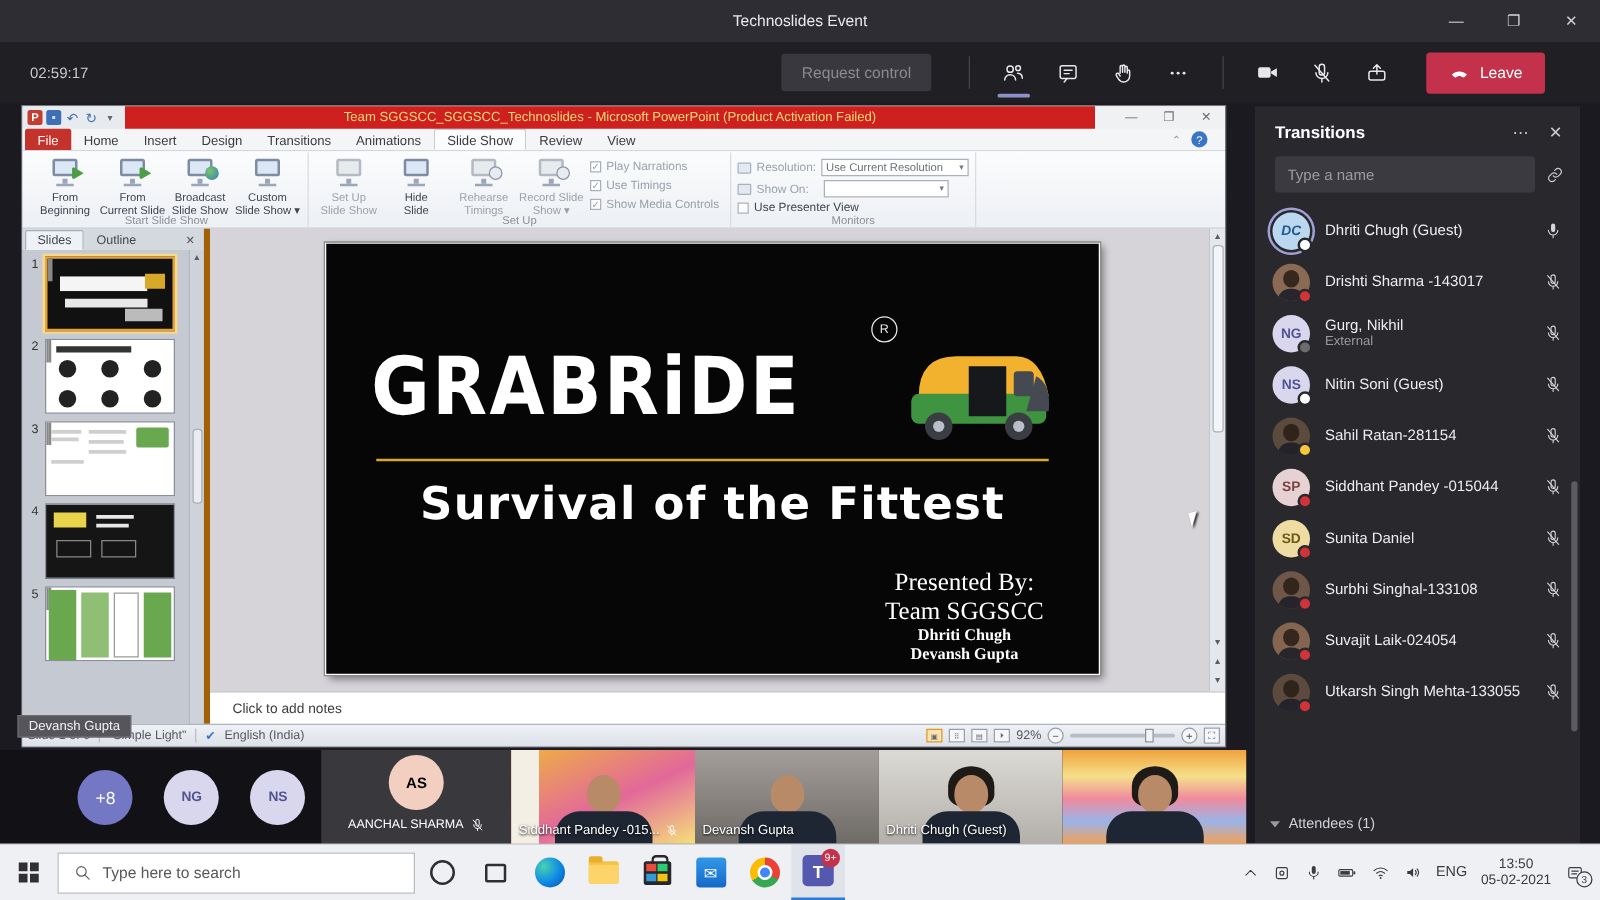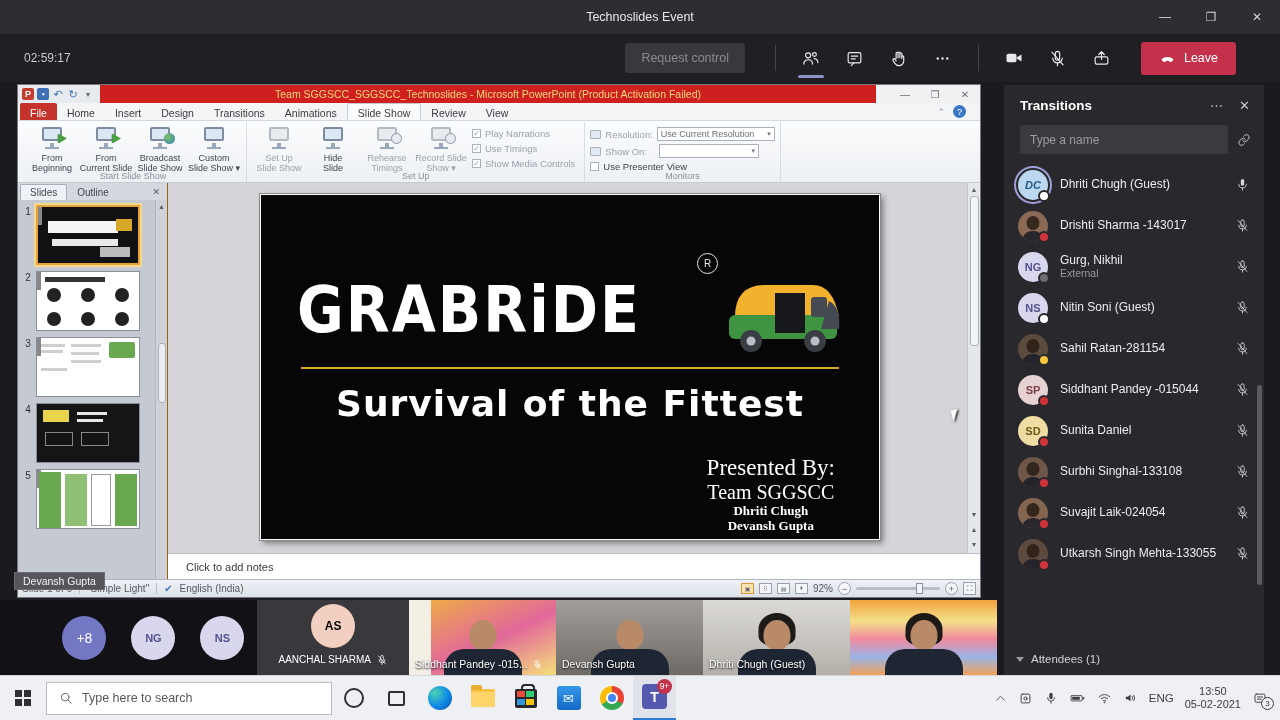--- a/index.html
+++ b/index.html
@@ -66,21 +66,21 @@
   .cbx{width:9px;height:9px;border:1px solid #aab0b9;background:#fff;font-size:8px;line-height:8px;color:#8f9aad;text-align:center}
   .cbx.checked:before{content:"✓"}
   .moncol{display:flex;flex-direction:column;gap:3px;padding-top:3px;font-size:9.5px;color:#9aa0ab}
   .monrow{display:flex;align-items:center;gap:4px;white-space:nowrap}
   .mini-scr{width:11px;height:9px;border:1.5px solid #a9b2bf;background:#e2e9f2;border-radius:1px}
   .msel{width:118px;height:14px;background:#fff;border:1px solid #abb1ba;font-size:9px;color:#6a7078;display:flex;align-items:center;padding:0 3px;justify-content:space-between}
   .msel .da{color:#777;font-size:7px}
   .monck{color:#3f4450}
 
   .ppt-body{position:absolute;top:98px;bottom:18px;left:0;right:0;display:flex}
-  .pane{width:150px;background:#c4c9d2;border-right:1px solid #a16207;display:flex;flex-direction:column;position:relative}
+  .pane{width:150px;background:#c4c9d2;border-right:5px solid #a16207;display:flex;flex-direction:column;position:relative}
   .pane-tabs{height:17px;background:#d4d9e0;display:flex;align-items:stretch;font-size:10px;color:#44474d;padding:1px 2px 0}
   .ptab{padding:1px 9px;display:flex;align-items:center;border:1px solid transparent}
   .ptab.on{background:#eef1f5;border-color:#a8aeb8;border-bottom-color:#eef1f5;border-radius:2px 2px 0 0}
   .ptab-x{margin-left:auto;color:#55585e;font-size:9px;padding:0 5px;display:flex;align-items:center}
   .thumbs{flex:1;overflow:hidden;padding:5px 13px 0 2px}
   .trow{display:flex;margin-bottom:6px}
   .tnum{width:16px;font-size:10px;color:#333;padding-top:1px;text-align:center}
   .timg{position:relative;width:104px;height:60px;background:#fff;border:1px solid #8a8f99;overflow:hidden}
   .trow.sel .timg{border:2px solid #e3a33a;box-shadow:0 0 0 2px #f5d98f}
   .pane-scroll{position:absolute;right:0;top:17px;bottom:0;width:12px;background:#ced3db;border-left:1px solid #b2b7c0;display:flex;flex-direction:column;align-items:center}
@@ -112,21 +112,21 @@
   .vscroll .nav{margin-top:auto;display:flex;flex-direction:column;gap:2px;padding-bottom:2px}
 
   
   .slide{position:absolute;left:92px;top:11px;width:620px;height:346px;background:#060606;border:1px solid #fbfbfb;outline:1px solid #8a8a8a;box-shadow:3px 3px 6px rgba(0,0,0,.45)}
   .brand{position:absolute;left:36px;top:82px;font-family:"DejaVu Sans",sans-serif;font-size:57px;font-weight:800;letter-spacing:2px;color:#fff;transform:scaleY(1.12)}
   .reg{position:absolute;left:436px;top:58px;width:21px;height:21px;border:1.5px solid #e8e8e8;border-radius:50%;color:#e8e8e8;font-size:10px;display:flex;align-items:center;justify-content:center}
   .ricksha{position:absolute;right:30px;top:76px}
   .goldline{position:absolute;left:40px;right:40px;top:172px;height:2px;background:#d8a828}
   .tagline{position:absolute;left:0;right:0;top:188px;text-align:center;font-family:"DejaVu Sans",sans-serif;font-size:36px;font-weight:800;letter-spacing:1px;color:#fff}
   .presby{position:absolute;right:44px;top:260px;text-align:center;color:#fff;font-family:"Liberation Serif",serif;line-height:1.15}
-  .pb1{font-size:23px}
+  .pb1{font-size:20px}
   .pb2{font-size:20px}
   .pbn{font-size:13px;font-weight:bold}
   .cursor{position:absolute;left:784px;top:226px;width:0;height:0;border-left:7px solid #fff;border-right:5px solid transparent;border-bottom:12px solid transparent;filter:drop-shadow(1px 1px 1px #000);transform:rotate(-14deg);z-index:4}
 
   .notes{height:26px;background:#fff;border-top:1px solid #b9bdc5;display:flex;align-items:center;padding-left:18px;font-size:11px;color:#3c3c40}
   .status{position:absolute;left:0;right:0;bottom:0;height:18px;background:linear-gradient(#eef1f5,#dde2e9);border-top:1px solid #b0b5bd;display:flex;align-items:center;font-size:10px;color:#55595f;padding:0 4px;gap:7px}
   .sdiv{width:1px;height:11px;background:#b8bcc3}
   .spell{color:#3b76c4;font-size:10px}
   .st-right{margin-left:auto;display:flex;align-items:center;gap:5px}
   .viewic{width:13px;height:11px;border:1px solid #9aa0aa;background:#f4f6f9;font-size:6px;color:#667;display:flex;align-items:center;justify-content:center}

